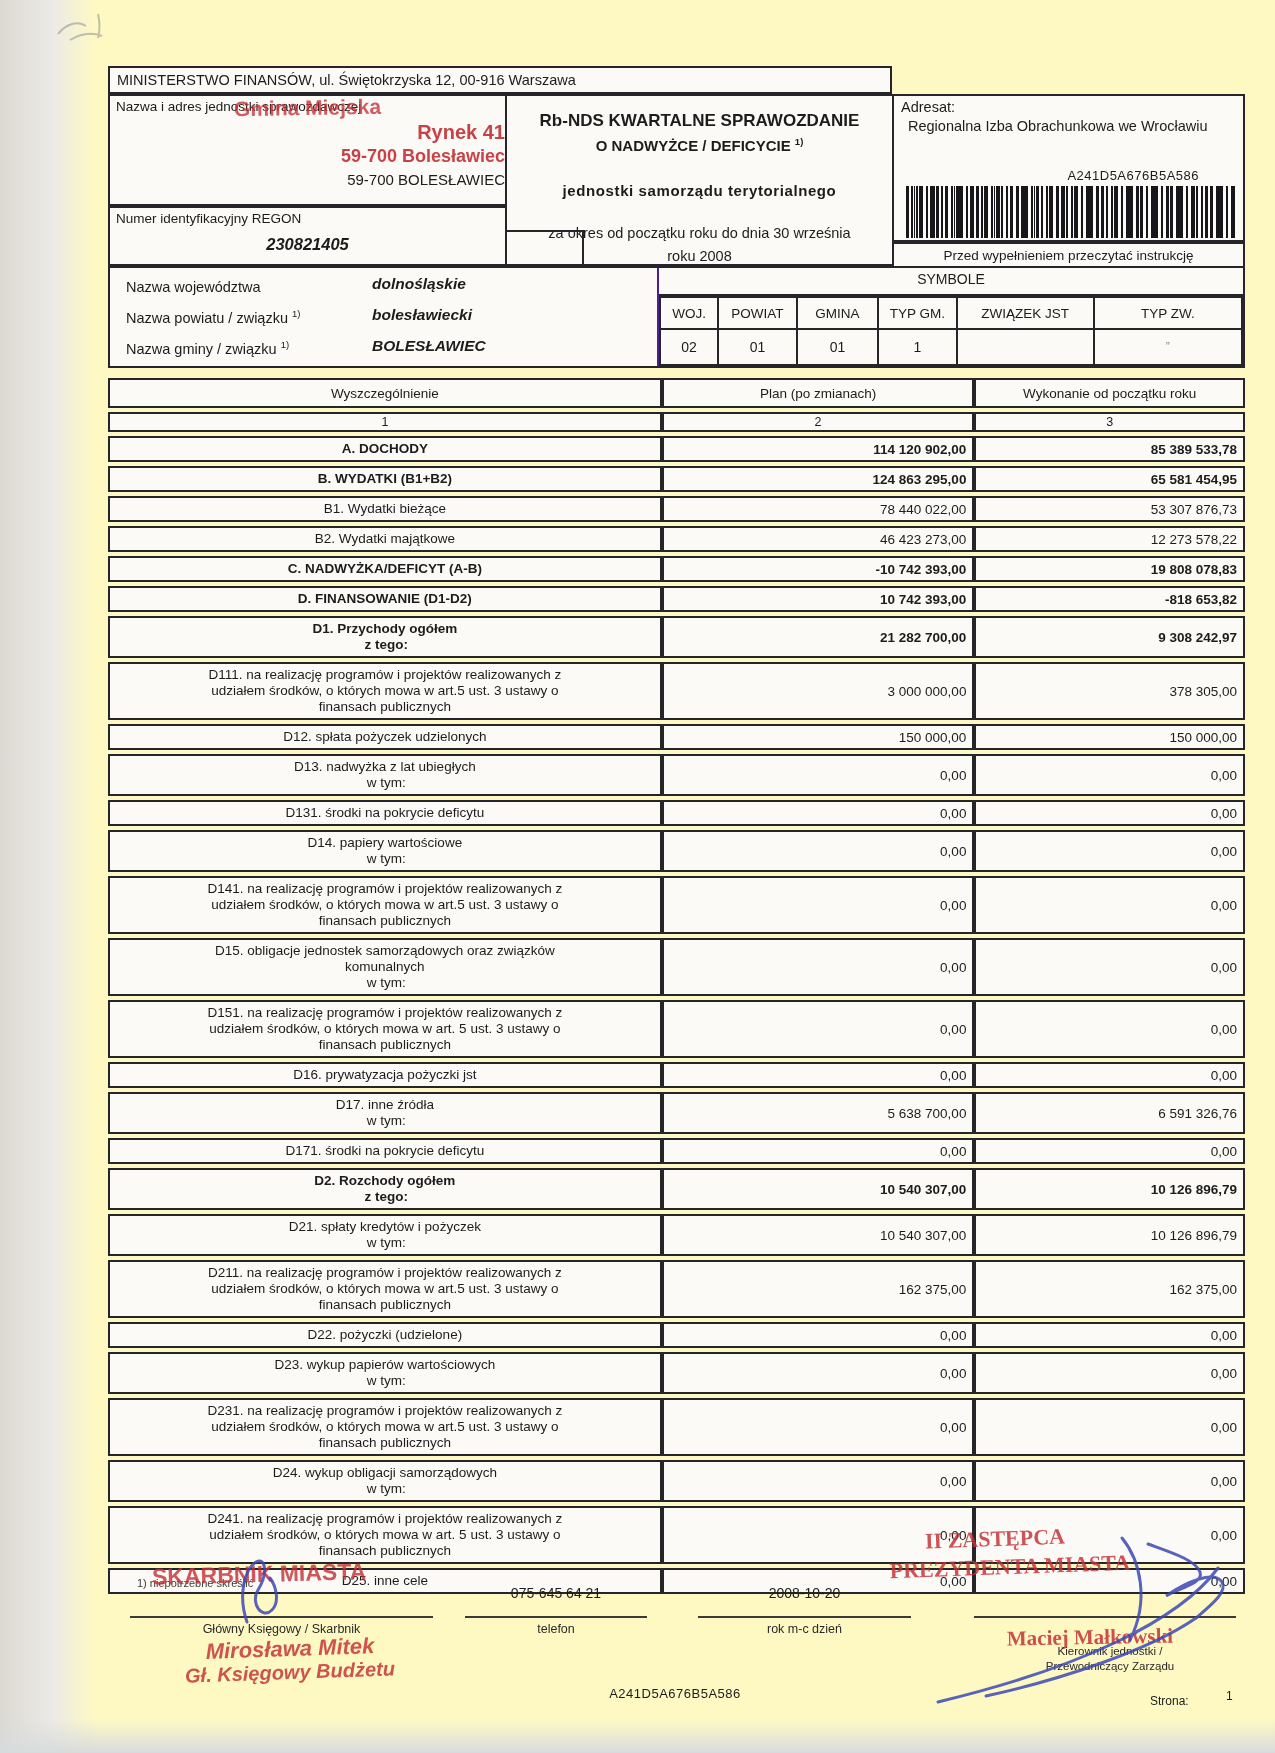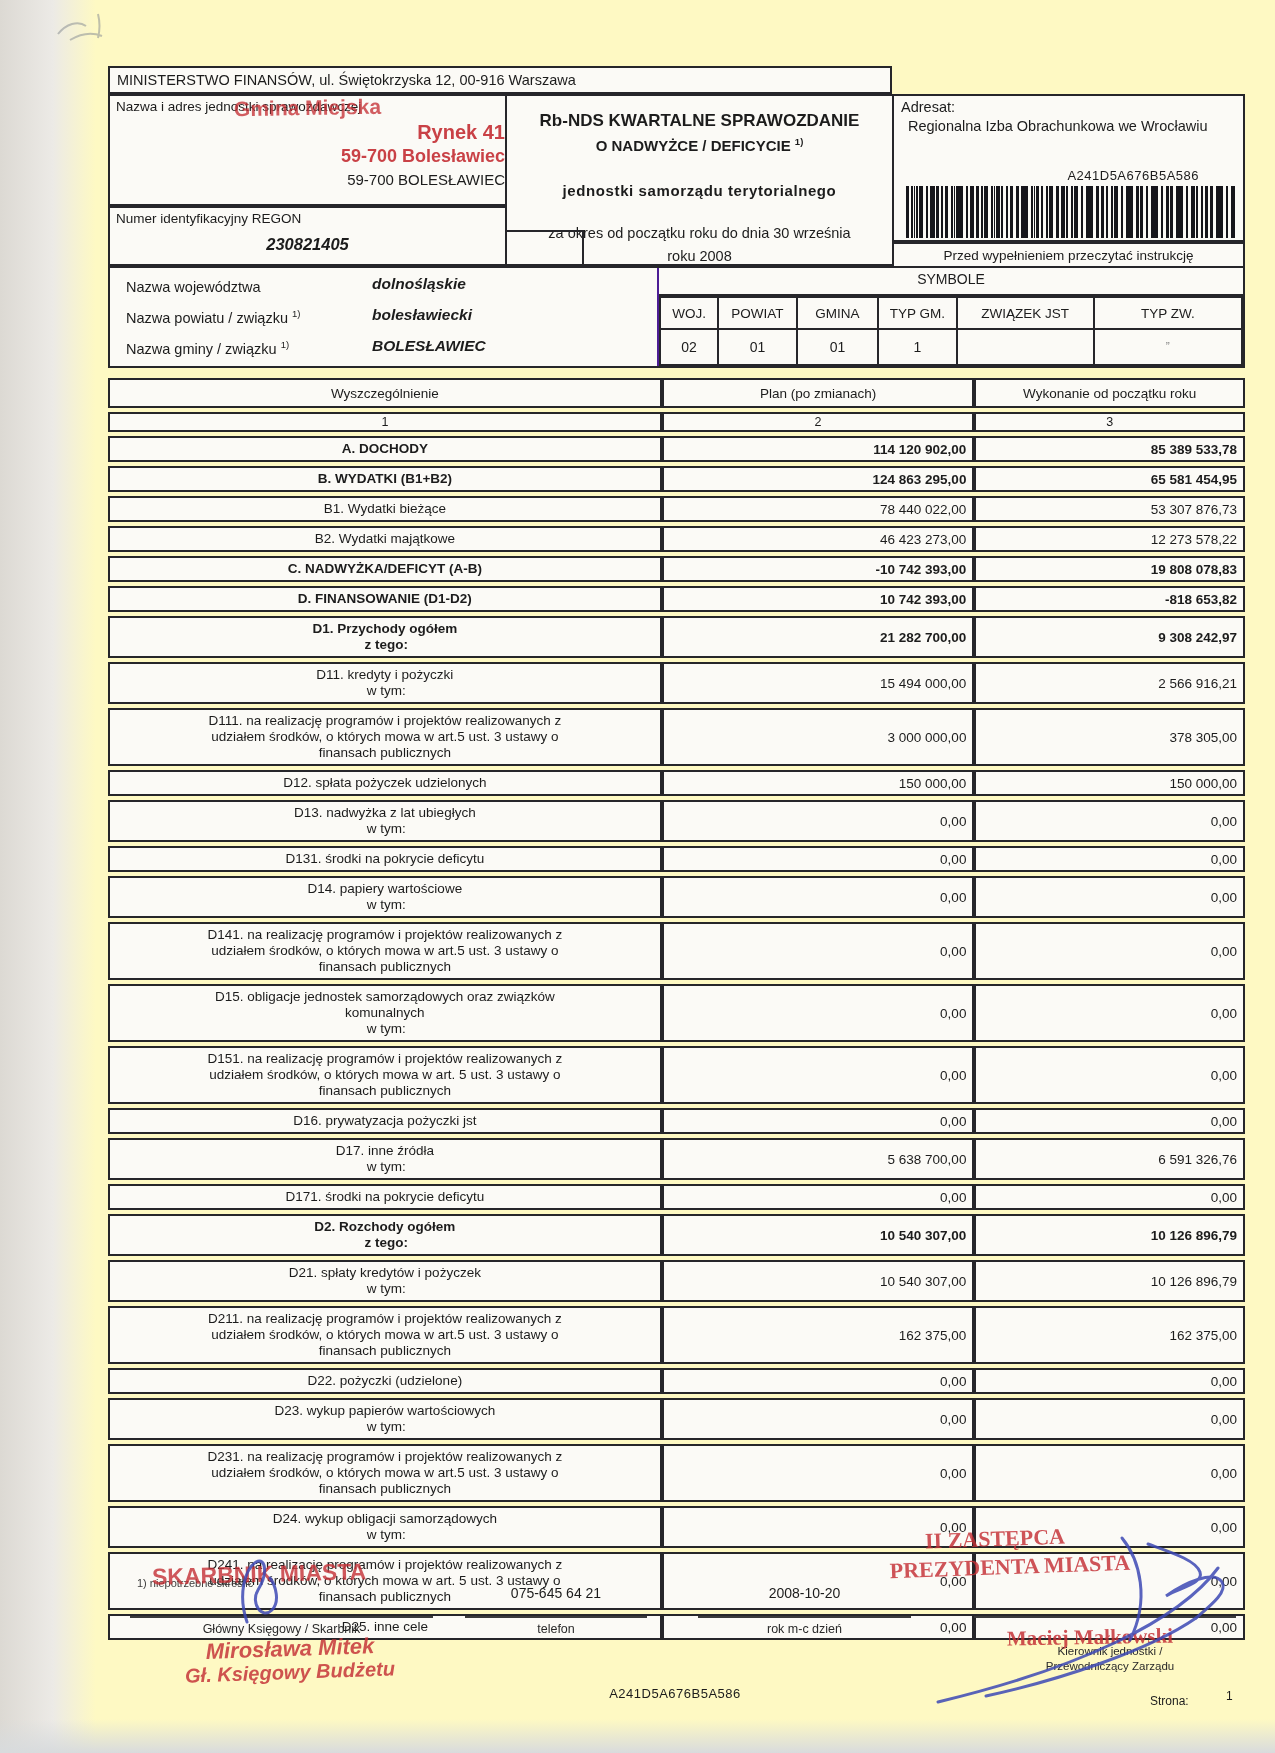--- a/index.html
+++ b/index.html
@@ -232,28 +232,20 @@
           <tr class="bold">
       <td class="c-label">
         <span class="lbl">D1. Przychody ogółem</span>
         <span class="sub">z tego:</span>
       </td>
       <td class="c-num">21 282 700,00</td>
       <td class="c-num">9 308 242,97</td>
     </tr>
           <tr>
       <td class="c-label">
-        <span class="lbl">D11. kredyty i pożyczki</span>
-        <span class="sub">w tym:</span>
-      </td>
-      <td class="c-num">15 494 000,00</td>
-      <td class="c-num">2 566 916,21</td>
-    </tr>
-          <tr>
-      <td class="c-label">
         <span class="lbl">D111. na realizację programów i projektów realizowanych z
 udziałem środków, o których mowa w art.5 ust. 3 ustawy o
 finansach publicznych</span>
 
       </td>
       <td class="c-num">3 000 000,00</td>
       <td class="c-num">378 305,00</td>
     </tr>
           <tr>
       <td class="c-label">

